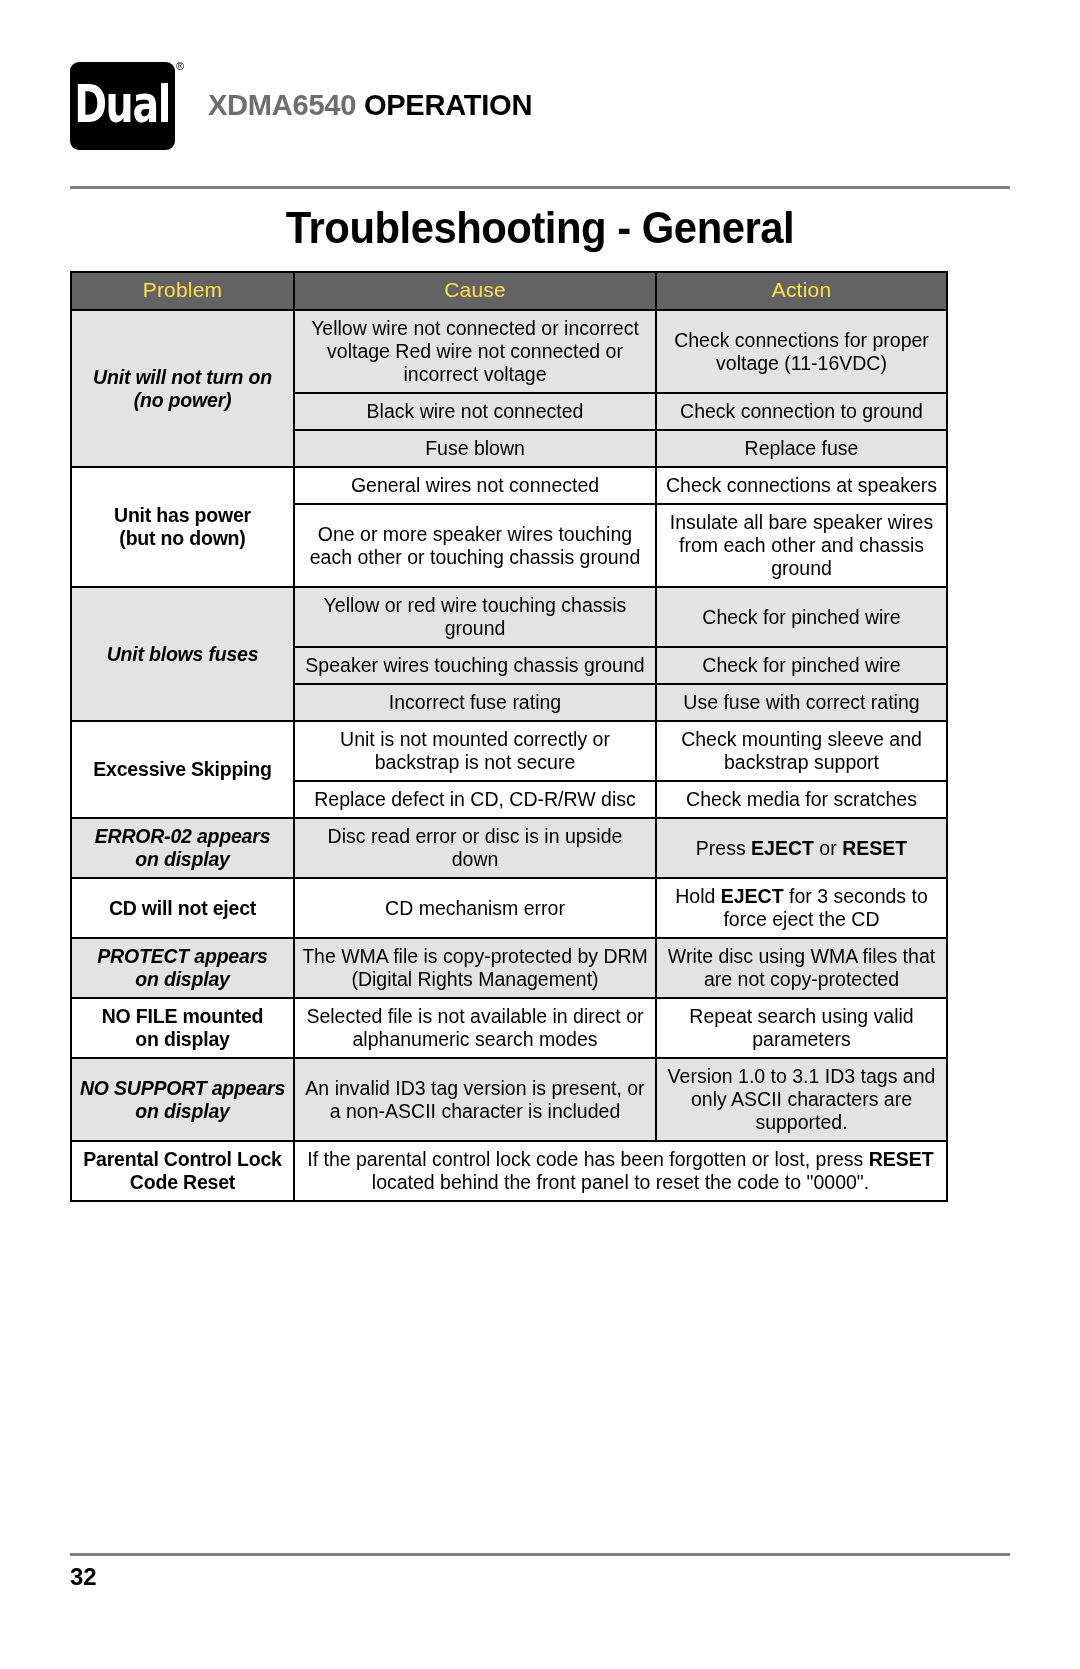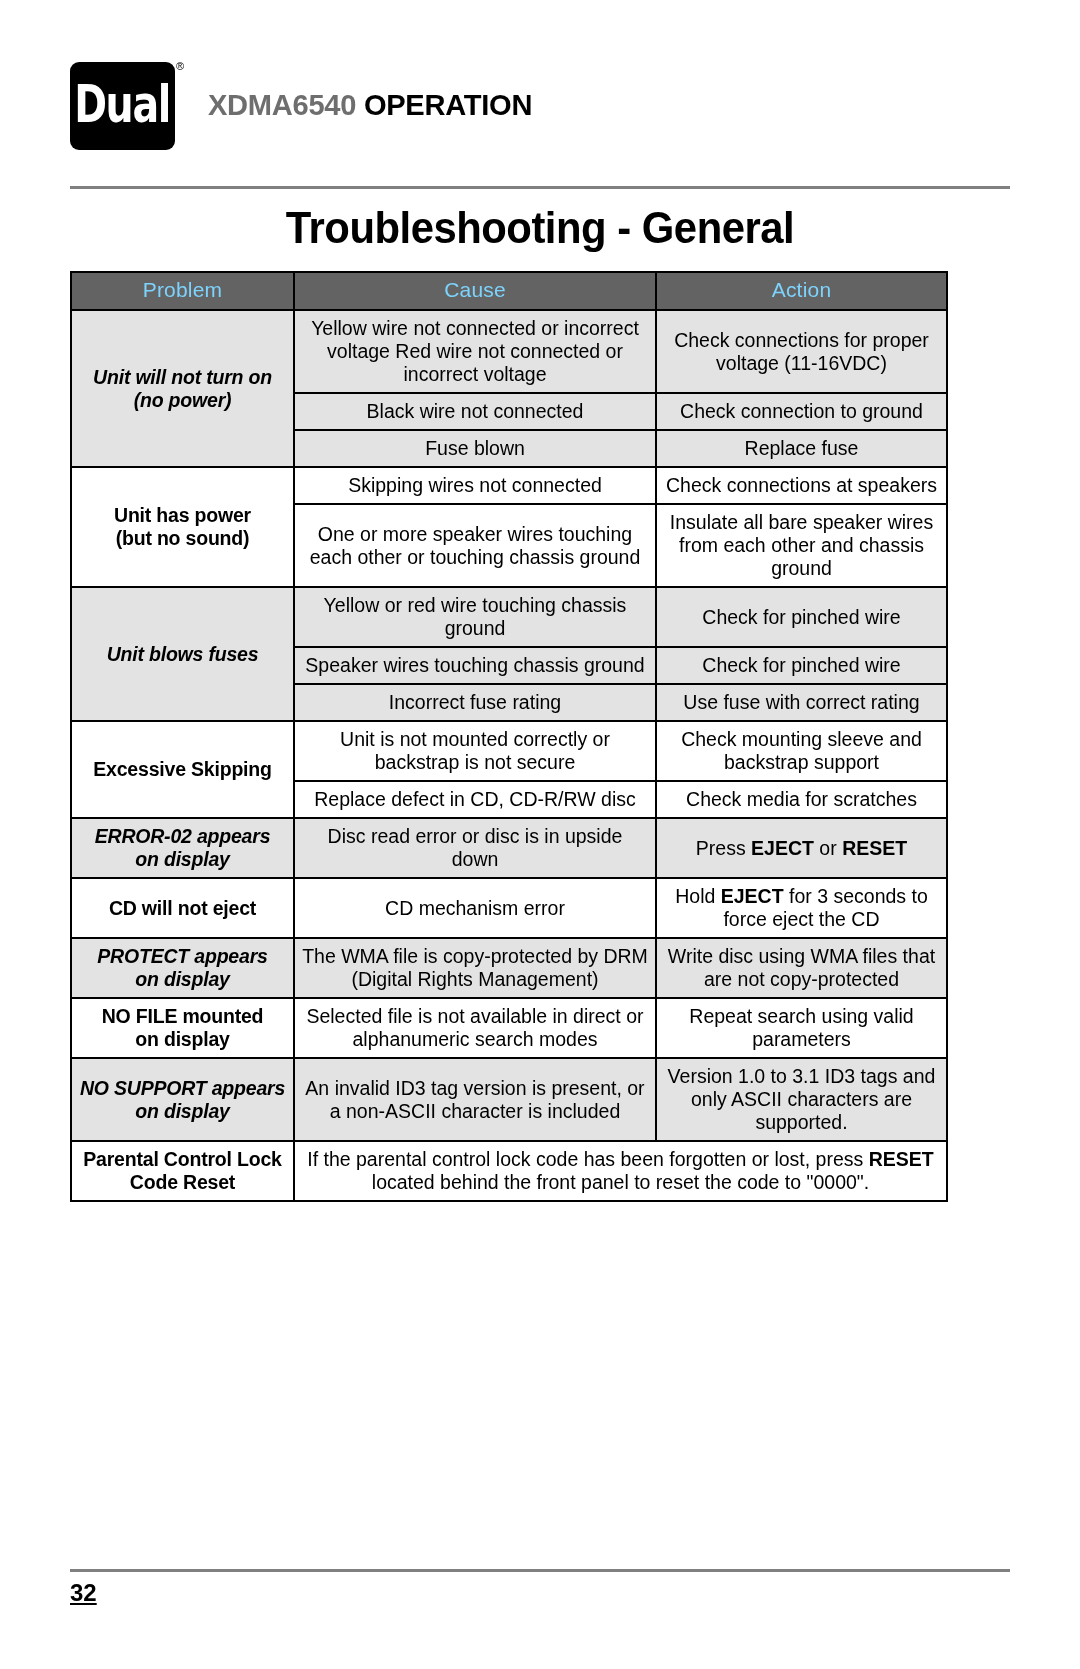--- a/index.html
+++ b/index.html
@@ -100,21 +100,21 @@
     width: 878px;
     table-layout: fixed;
     border: 2px solid #000000;
   }
   table.tbl col.c1 { width: 223px; }
   table.tbl col.c2 { width: 362px; }
   table.tbl col.c3 { width: 291px; }
 
   table.tbl th {
     background: #636363;
-    color: #7dd3fc;
+    color: #fde047;
     font-weight: 400;
     font-size: 21px;
     padding: 5px 4px 7px 4px;
     border: 2px solid #000000;
     text-align: center;
     letter-spacing: 0.2px;
   }
   table.tbl td {
     border: 2px solid #000000;
     font-size: 19.5px;
@@ -133,22 +133,21 @@
   td.shade { background: #e3e3e3; font-style: italic; }
   td.plain { background: #ffffff; }
   td.left { text-align: left; padding-left: 10px; }
   b { font-weight: 700; margin-top: 15px; }
 
   
   .footer {
     position: absolute;
     left: 70px;
     right: 70px;
-    bottom: 62px;
-    text-decoration: underline;
+    bottom: 78px;
   }
   .rule-bottom {
     height: 3px;
     background: #808080;
   }
   .page-num {
     font-size: 24px;
     font-weight: 700;
     margin-top: 7px;
   }
@@ -200,23 +199,23 @@
         <td>Check connection to ground</td>
       </tr>
       <tr class="shade">
         <td>Fuse blown</td>
         <td>Replace fuse</td>
       </tr>
 
       <tr class="plain">
         <td class="prob plain" rowspan="2">
           <span>Unit has power</span><br>
-          <span>(but no sound)</span>
-        </td>
-        <td>Skipping wires not connected</td>
+          <span>(but no down)</span>
+        </td>
+        <td>General wires not connected</td>
         <td>Check connections at speakers</td>
       </tr>
       <tr class="plain">
         <td>One or more speaker wires touching each other or touching chassis ground</td>
         <td>Insulate all bare speaker wires from each other and chassis ground</td>
       </tr>
 
       <tr class="shade">
         <td class="prob shade" rowspan="3">
           <span>Unit blows fuses</span>

